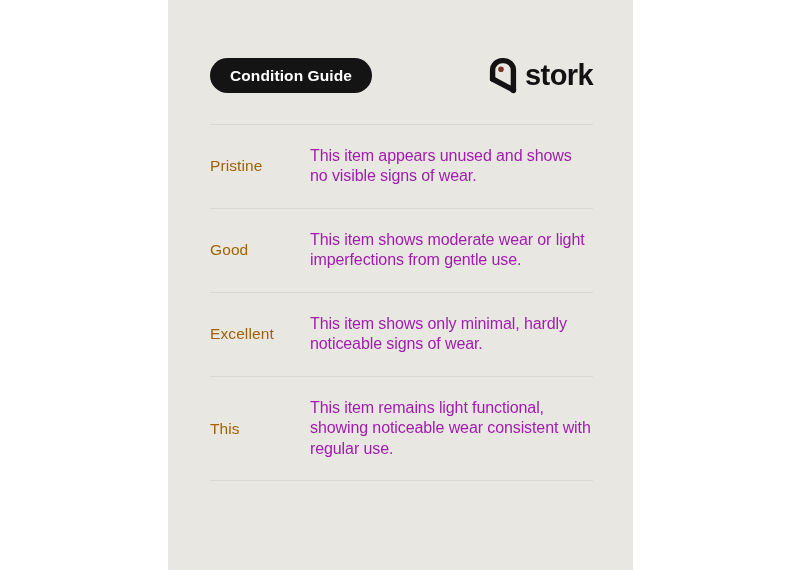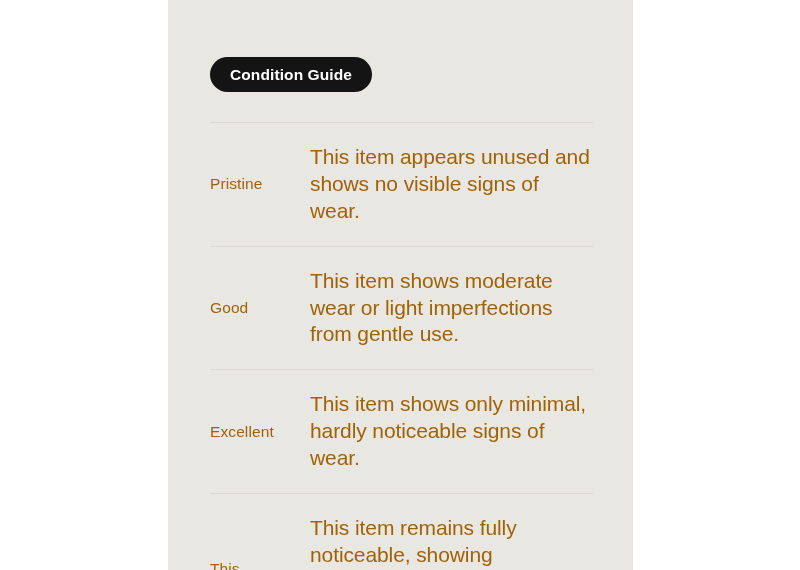--- a/index.html
+++ b/index.html
@@ -70,35 +70,43 @@
     width: 100px;
     flex: 0 0 100px;
     font-size: 15.5px;
     font-weight: 400;
     color: #a16207;
     letter-spacing: 0.1px;
   }
   .row-desc {
     width: 283px;
     max-width: 283px;
-    font-size: 21px;
+    font-size: 16px;
     line-height: 1.28;
-    color: #a16207;
+    color: #a21caf;
     letter-spacing: -0.1px;
   }
 </style>
 </head>
 <body>
 
 <div class="page">
   <div class="card">
 
     <div class="card-header">
       <span class="badge">Condition Guide</span>
 
+      <div class="brand">
+        <svg class="brand-icon" width="30" height="37" viewBox="0 0 30 37" fill="none" xmlns="http://www.w3.org/2000/svg">
+          <path d="M4.6 22 V13.4 C4.6 7.9 9 3.6 14.3 3.6 H15.7 C21 3.6 25.4 7.9 25.4 13.4 V33.6" stroke="#121212" stroke-width="5.4" stroke-linecap="round" fill="none"></path>
+          <path d="M4.6 22 L25.4 33" stroke="#121212" stroke-width="5.4" stroke-linecap="round" fill="none"></path>
+          <circle cx="13" cy="12.3" r="2.8" fill="#7d352a"></circle>
+        </svg>
+        <span class="brand-name">stork</span>
+      </div>
     </div>
 
     <div class="table">
 
       <div class="row">
         <div class="row-label">Pristine</div>
         <div class="row-desc">This item appears unused and shows no visible signs of wear.</div>
       </div>
 
       <div class="row">
@@ -106,18 +114,18 @@
         <div class="row-desc">This item shows moderate wear or light imperfections from gentle use.</div>
       </div>
 
       <div class="row">
         <div class="row-label">Excellent</div>
         <div class="row-desc">This item shows only minimal, hardly noticeable signs of wear.</div>
       </div>
 
       <div class="row">
         <div class="row-label">This</div>
-        <div class="row-desc">This item remains fully noticeable, showing noticeable wear consistent with regular use.</div>
+        <div class="row-desc">This item remains light functional, showing noticeable wear consistent with regular use.</div>
       </div>
 
     </div>
   </div>
 </div>
 
 </body></html>

